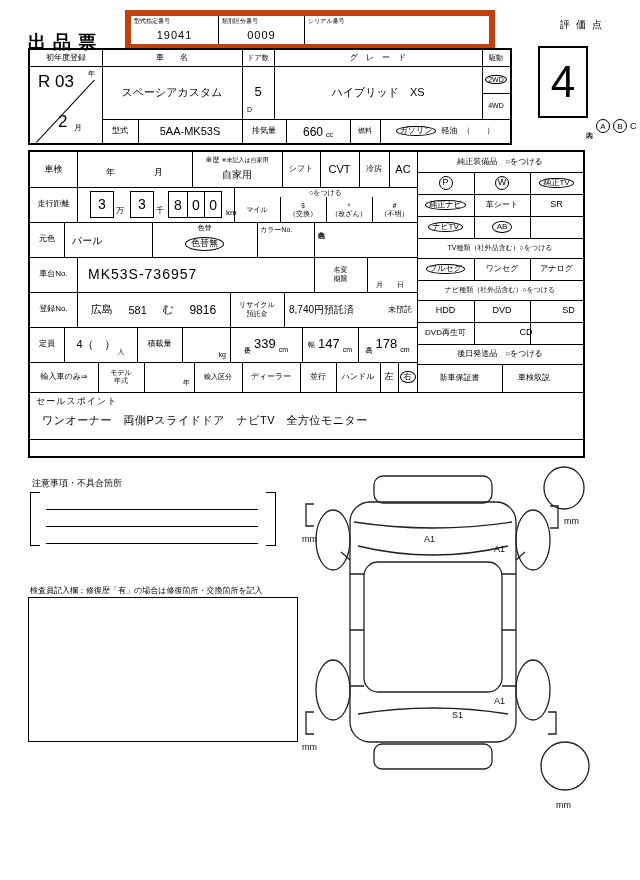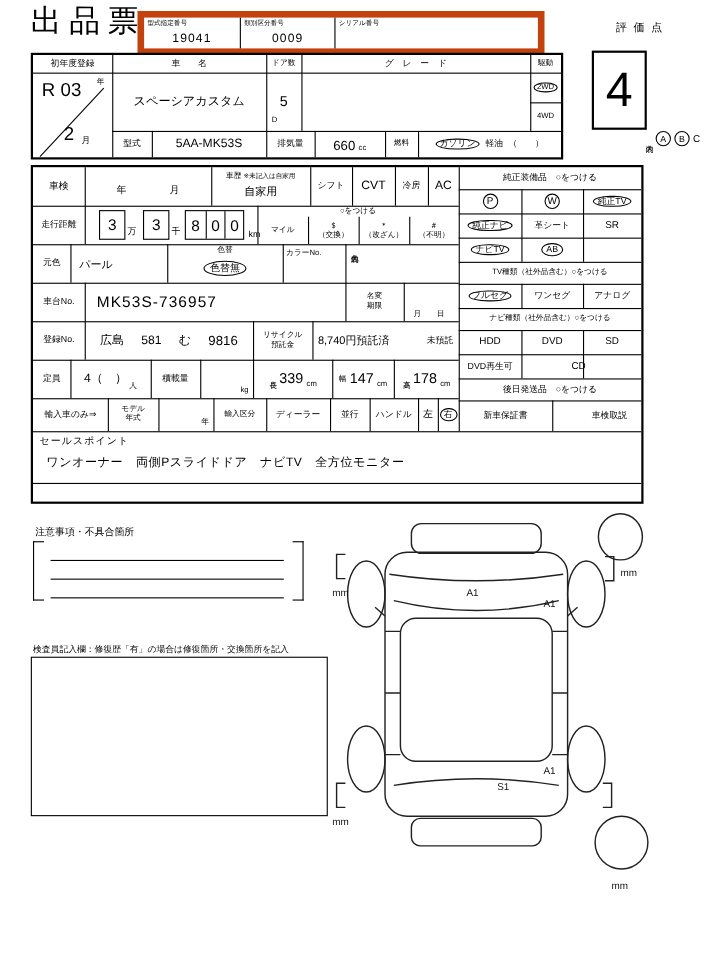--- a/index.html
+++ b/index.html
@@ -9,21 +9,21 @@
 .cc{position:absolute;display:flex;align-items:center;justify-content:center;text-align:center;line-height:1.1}
 .col{position:absolute;display:flex;flex-direction:column;align-items:center;justify-content:center;text-align:center;line-height:1.2}
 .hl{position:absolute;height:1px;background:#000}
 .vl{position:absolute;width:1px;background:#000}
 .f6{font-size:6px}.f7{font-size:7px}.f8{font-size:8px}.f9{font-size:9px}.f10{font-size:10px}
 .f11{font-size:11px}.f12{font-size:12px}.f13{font-size:13px}.f14{font-size:14px}.f17{font-size:17px}
 .oval{border:1.5px solid #000;border-radius:50%;padding:1px 5px;white-space:nowrap;display:inline-block}
 .ring{display:inline-flex;align-items:center;justify-content:center;width:14px;height:14px;border:1.5px solid #000;border-radius:50%}
 .vtext{writing-mode:vertical-rl;line-height:1}
 .box{position:absolute;border:1px solid #000}
-.title{left:28px;top:0;font-size:28px;font-weight:normal;letter-spacing:7px}
+.title{left:28px;top:30px;font-size:18px;font-weight:bold;letter-spacing:7px}
 .topstrip{position:absolute;left:125px;top:10px;height:40px;display:flex;border:6px solid #c2410c;background:#fff}
 .tcell{position:relative;border-right:1px solid #000;display:flex;align-items:flex-end;justify-content:center;padding-bottom:3px}
 .tcell:last-child{border-right:none}
 .tlab{position:absolute;top:1px;left:3px;font-size:6px;white-space:nowrap}
 .tval{font-size:11px;letter-spacing:1px}
 #scorebox{position:absolute;left:538px;top:46px;width:50px;height:72px;border:2px solid #000;display:flex;align-items:center;justify-content:center;font-size:44px}
 #vt{position:absolute;left:28px;top:48px;width:484px;height:97px;border:2px solid #000}
 #dt{position:absolute;left:28px;top:150px;width:557px;height:308px;border:2px solid #000}
 .dmg{position:absolute;left:28px;top:757px;border-collapse:collapse}
 .dmg td{border:1px solid #000;font-size:8px;text-align:center;height:15px;padding:0 2px}
@@ -81,20 +81,21 @@
     <div class="abs f7" style="left:58px;top:19px">年</div>
     <div class="diag"></div>
     <div class="abs f17" style="left:28px;top:62px">2</div>
     <div class="abs f8" style="left:44px;top:72px">月</div>
     <div class="cc f8" style="left:72px;top:0;width:140px;height:16px">車　　名</div>
     <div class="cc f11" style="left:72px;top:16px;width:140px;height:53px">スペーシアカスタム</div>
     <div class="cc f7" style="left:212px;top:0;width:32px;height:16px">ドア数</div>
     <div class="cc f13" style="left:212px;top:16px;width:32px;height:53px">5</div>
     <div class="abs f7" style="left:217px;top:56px">D</div>
     <div class="cc f8" style="left:244px;top:0;width:208px;height:16px">グ　レ　ー　ド</div>
+    <div class="cc f11" style="left:244px;top:16px;width:208px;height:53px">ハイブリッド　XS</div>
     <div class="cc f7" style="left:452px;top:0;width:28px;height:16px">駆動</div>
     <div class="cc" style="left:452px;top:16px;width:28px;height:27px">
         <span class="oval f7" style="padding:0 2px">2WD</span>
       </div>
     <div class="cc f7" style="left:452px;top:43px;width:28px;height:26px">4WD</div>
     <div class="cc f8" style="left:72px;top:69px;width:36px;height:24px">型式</div>
     <div class="cc f11" style="left:108px;top:69px;width:104px;height:24px">5AA-MK53S</div>
     <div class="cc f8" style="left:212px;top:69px;width:44px;height:24px">排気量</div>
     <div class="cc" style="left:256px;top:69px;width:64px;height:24px;align-items:flex-end;padding-bottom:4px">
       <span class="f12">660</span>
@@ -302,26 +303,26 @@
       </div>
     <div class="cc f7" style="left:387px;top:86px;width:166px;height:20px">TV種類（社外品含む）○をつける</div>
     <div class="cc" style="left:387px;top:106px;width:57px;height:22px">
         <span class="oval f8" style="padding:0 2px">フルセグ</span>
       </div>
     <div class="cc f8" style="left:444px;top:106px;width:56px;height:22px">ワンセグ</div>
     <div class="cc f8" style="left:500px;top:106px;width:53px;height:22px">アナログ</div>
     <div class="cc f7" style="left:387px;top:128px;width:166px;height:20px">ナビ種類（社外品含む）○をつける</div>
     <div class="cc f9" style="left:387px;top:148px;width:57px;height:22px">HDD</div>
     <div class="cc f9" style="left:444px;top:148px;width:56px;height:22px">DVD</div>
-    <div class="cc f9" style="left:500px;top:148px;width:53px;height:22px">SD</div>
+    <div class="cc f9" style="left:512px;top:148px;width:53px;height:22px">SD</div>
     <div class="cc f8" style="left:387px;top:170px;width:57px;height:22px">DVD再生可</div>
     <div class="cc f9" style="left:468px;top:170px;width:56px;height:22px">CD</div>
     <div class="cc f8" style="left:387px;top:192px;width:166px;height:20px">後日発送品　○をつける</div>
     <div class="cc f8" style="left:387px;top:212px;width:85px;height:28px">新車保証書</div>
-    <div class="cc f8" style="left:472px;top:212px;width:104px;height:28px">車検取説</div>
+    <div class="cc f8" style="left:452px;top:212px;width:104px;height:28px">車検取説</div>
 
     <div class="abs f9" style="left:6px;top:243px;letter-spacing:1px">セールスポイント</div>
     <div class="abs f11" style="left:12px;top:261px;letter-spacing:0.5px">ワンオーナー　両側Pスライドドア　ナビTV　全方位モニター</div>
   </div>
 
   <div class="abs f9" style="left:32px;top:477px">注意事項・不具合箇所</div>
   <div class="brk" style="left:30px;top:492px;border-right:none"></div>
   <div class="brk" style="left:266px;top:492px;border-left:none"></div>
   <div class="hl" style="left:46px;top:509px;width:212px"></div>
   <div class="hl" style="left:46px;top:526px;width:212px"></div>

